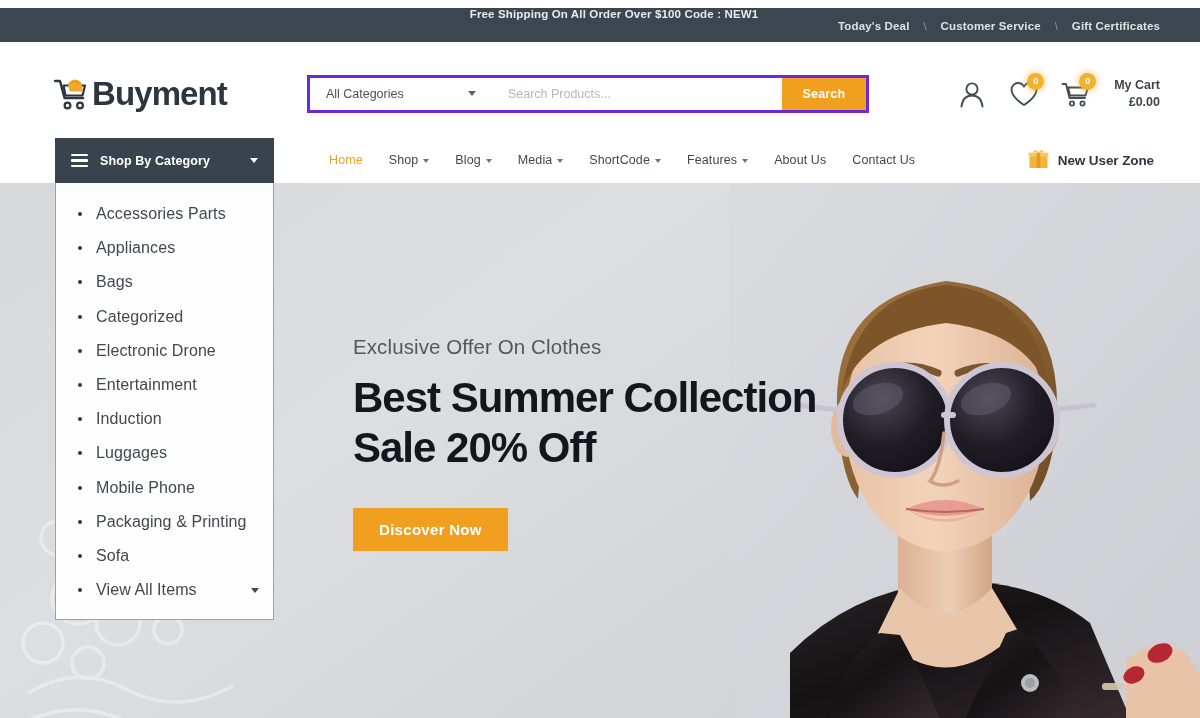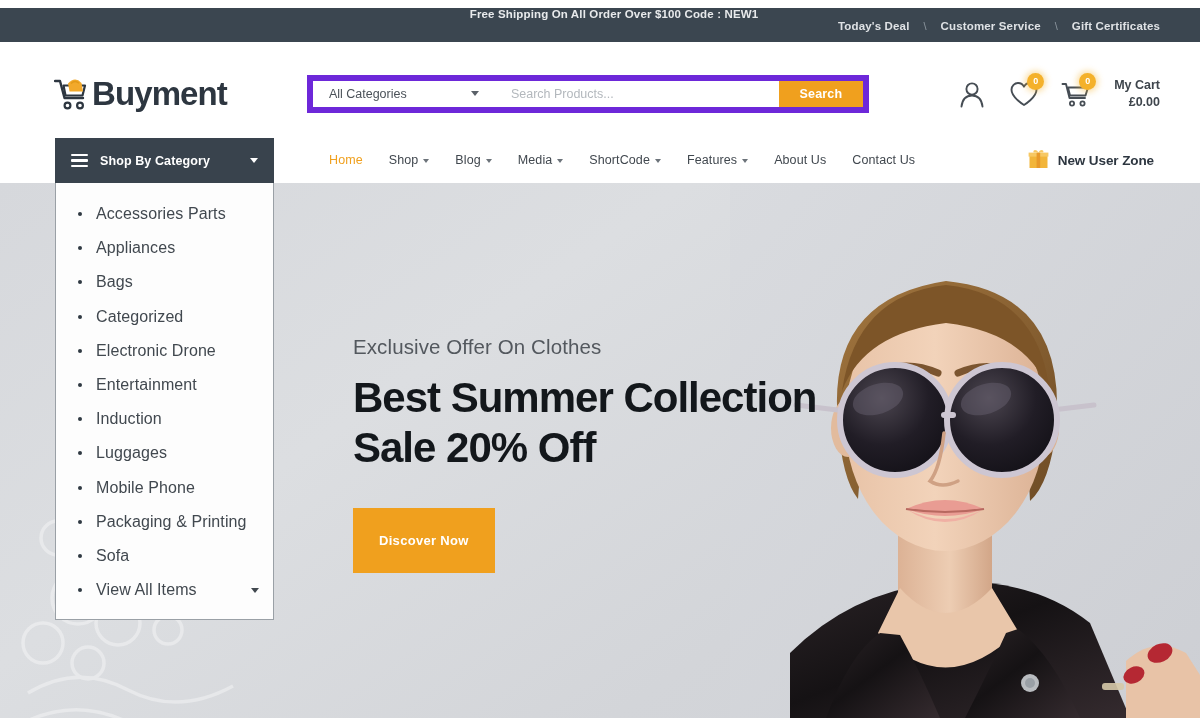--- a/index.html
+++ b/index.html
@@ -37,21 +37,21 @@
   .logo { display: flex; align-items: center; gap: 2px; cursor: pointer; }
   .logo-icon { width: 36px; height: 34px; position: relative; flex: none; }
   .logo-text {
     font-size: 33px; font-weight: bold; color: #2d3640;
     letter-spacing: -0.9px; line-height: 1;
   }
 
   
   .search-wrap {
     display: flex; align-items: stretch; margin-left: 80px;
-    width: 562px; height: 38px; border: 6px solid #6d28d9; background: #fff;
+    width: 562px; height: 38px; border: 3px solid #6d28d9; background: #fff;
   }
   .search-cat {
     width: 188px; display: flex; align-items: center; justify-content: space-between;
     padding: 0 16px 0 16px; font-size: 12.5px; color: #4a5158; cursor: pointer;
     background: #fff;
   }
   .search-cat .caret {
     width: 0; height: 0; border-left: 4.5px solid transparent;
     border-right: 4.5px solid transparent; border-top: 5px solid #5a6168; margin-right: 6px;
   }
@@ -154,22 +154,22 @@
   .hero-copy { position: absolute; left: 353px; top: 152px; width: 520px; }
   .hero-sub {
     font-size: 20.5px; color: #53585e; letter-spacing: .1px; margin-bottom: 14px;
   }
   .hero-title {
     font-size: 42px; font-weight: bold; color: #13171b; line-height: 1.18;
     letter-spacing: -1px;
   }
   .hero-btn {
     margin-top: 36px; display: inline-block; background: #f0a01e; border: none;
-    color: #fff; font-size: 13px; font-weight: bold; letter-spacing: .3px;
-    padding: 25px 26px; cursor: pointer; font-family: "Liberation Sans", sans-serif;
+    color: #fff; font-size: 15px; font-weight: bold; letter-spacing: .3px;
+    padding: 13px 26px; cursor: pointer; font-family: "Liberation Sans", sans-serif;
   }
 
   
   .hero-photo {
     position: absolute; right: 0; top: 0; width: 470px; height: 535px;
   }
 </style>
 </head>
 <body>
 

